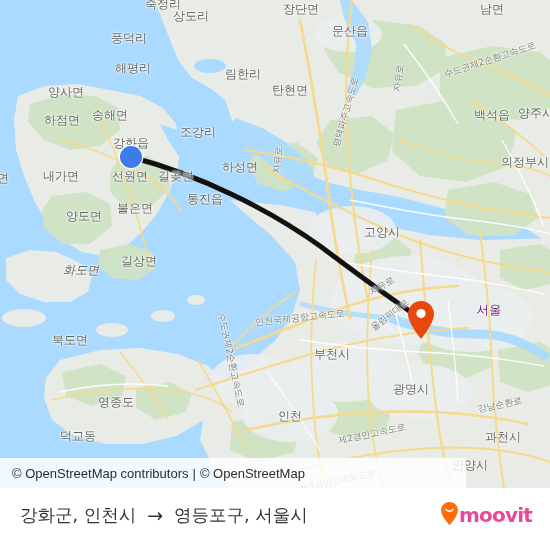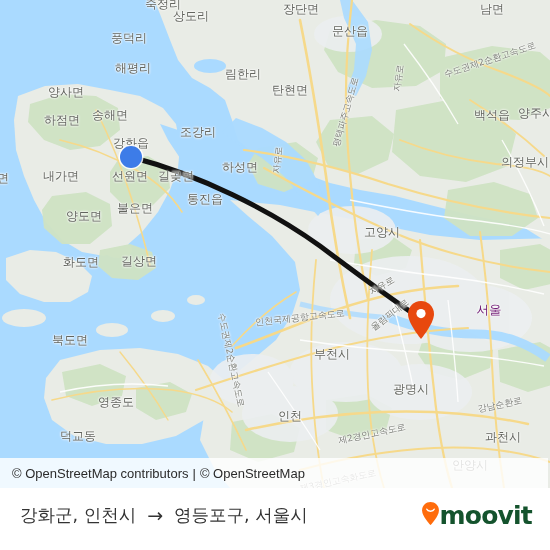--- a/index.html
+++ b/index.html
@@ -52,21 +52,21 @@
     font-size:21px;
     font-family:"Liberation Sans","DejaVu Sans",sans-serif;
     letter-spacing:.1px;
     display:flex; align-items:center; justify-content:center;
     cursor:pointer;
     box-shadow: 0 1px 3px rgba(0,0,0,.25);
   }
 
   
   #attribution {
-    position:absolute; left:0; top:458px; width:548px; height:30px;
+    position:absolute; left:0; top:458px; width:466px; height:30px;
     background: rgba(255,255,255,.82);
     display:flex; align-items:center;
     padding-left:12px;
     font-size:13px; color:#2b2b2b;
     font-family:"Liberation Sans","DejaVu Sans",sans-serif;
     white-space:nowrap;
   }
   #attribution .sep { padding:0 4px; }
   #attribution a { color:#2b2b2b; text-decoration:none; }
 
@@ -82,21 +82,21 @@
     font-family:"DejaVu Sans","Liberation Sans",sans-serif;
     font-size:17.5px; color:#333333;
     white-space:nowrap;
   }
   #route-summary .arrow {
     margin:0 11px; font-size:19px; color:#333; line-height:1;
   }
   #moovit-logo { display:flex; align-items:center; }
   #moovit-logo .word {
     font-family:"DejaVu Sans","Liberation Sans",sans-serif;
-    font-size:25px; font-weight:bold; color:#14532d;
+    font-size:20px; font-weight:bold; color:#ec4899;
     letter-spacing:-0.8px; margin-left:1px; line-height:1;
   }
 </style>
 </head>
 <body>
 
 <div id="page">
 
   <div id="map">
 
@@ -245,21 +245,21 @@
         <div class="map-label lbl-road" style="left: 278px; top: 160px; transform: translate(-50%, -50%) rotate(-84deg);">자유로</div>
         <div class="map-label lbl-town" style="left: 61px; top: 176px;">내가면</div>
         <div class="map-label lbl-town" style="left: 3px; top: 178px;">면</div>
         <div class="map-label lbl-town" style="left: 130px; top: 176px;">선원면</div>
         <div class="map-label lbl-town" style="left: 176px; top: 176px;">길곶면</div>
         <div class="map-label lbl-town" style="left: 205px; top: 199px;">통진읍</div>
         <div class="map-label lbl-town" style="left: 84px; top: 216px;">양도면</div>
         <div class="map-label lbl-town" style="left: 135px; top: 208px;">불은면</div>
         <div class="map-label lbl-town" style="left: 139px; top: 261px;">길상면</div>
         <div class="map-label lbl-town" style="left: 382px; top: 232px;">고양시</div>
-        <div class="map-label lbl-town" style="left: 81px; top: 262px;">화도면</div>
+        <div class="map-label lbl-town" style="left: 81px; top: 270px; font-style: italic;">화도면</div>
         <div class="map-label lbl-city" style="left: 489px; top: 310px;">서울</div>
         <div class="map-label lbl-road" style="left: 382px; top: 286px; transform: translate(-50%, -50%) rotate(-30deg);">자유로</div>
         <div class="map-label lbl-road" style="left: 390px; top: 315px; transform: translate(-50%, -50%) rotate(-38deg);">올림픽대로</div>
         <div class="map-label lbl-road" style="left: 300px; top: 318px; transform: translate(-50%, -50%) rotate(-6deg);">인천국제공항고속도로</div>
         <div class="map-label lbl-town" style="left: 70px; top: 340px;">북도면</div>
         <div class="map-label lbl-road" style="left: 231px; top: 360px; transform: translate(-50%, -50%) rotate(78deg);">수도권제2순환고속도로</div>
         <div class="map-label lbl-town" style="left: 116px; top: 402px;">영종도</div>
         <div class="map-label lbl-town" style="left: 332px; top: 354px;">부천시</div>
         <div class="map-label lbl-town" style="left: 411px; top: 389px;">광명시</div>
         <div class="map-label lbl-road" style="left: 500px; top: 405px; transform: translate(-50%, -50%) rotate(-12deg);">강남순환로</div>

